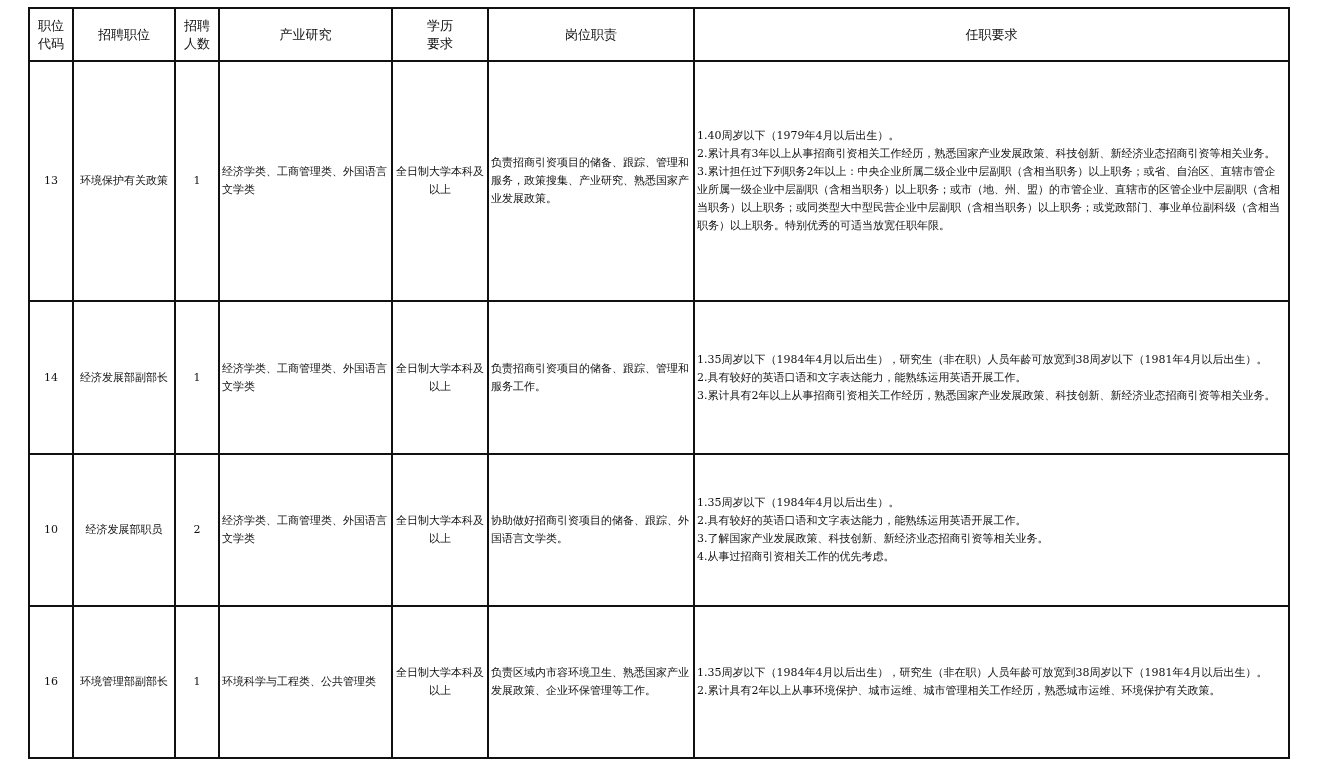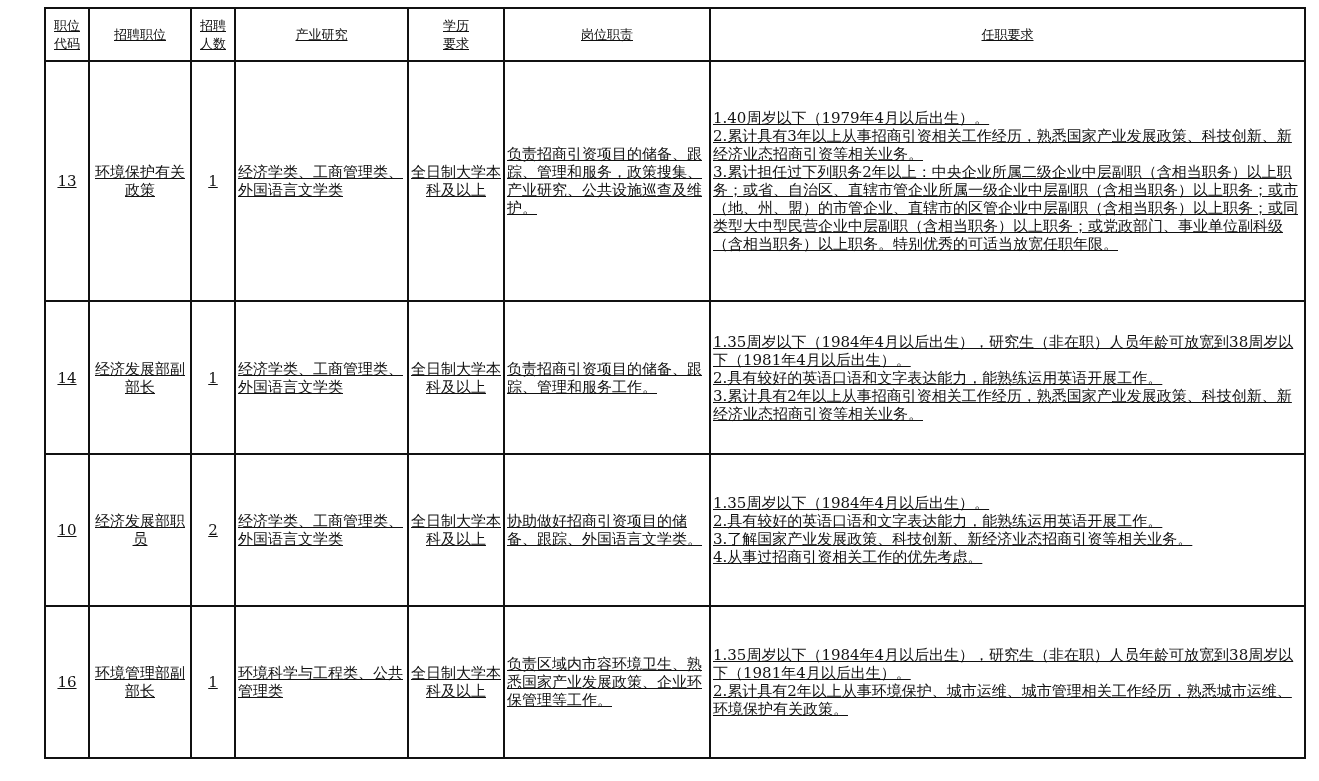--- a/index.html
+++ b/index.html
@@ -1,27 +1,26 @@
 <!DOCTYPE html>
 <html><head>
   <meta charset="utf-8">
   <style>
     html, body { margin: 0; padding: 0; background: #ffffff; }
     body { width: 1319px; height: 781px; position: relative; overflow: hidden;
            font-family: "DejaVu Serif", "Liberation Serif", serif; color: #111; }
     table.jobs {
-      position: absolute; left: 44px; top: 7px;
+      position: absolute; left: 28px; top: 7px;
       border-collapse: collapse; table-layout: fixed;
       width: 1260px;
-      text-decoration: underline;
     }
     table.jobs th, table.jobs td {
       border: 2px solid #111;
       padding: 0 2px;
-      font-size: 15px;
+      font-size: 11px;
       line-height: 18px;
       vertical-align: middle;
       word-break: break-all;
     }
     table.jobs th {
       font-family: "DejaVu Sans", "Liberation Sans", sans-serif;
       font-weight: normal; font-size: 13px; text-align: center; height: 51px;
     }
     td.c { text-align: center; }
     td.l { text-align: left; }
@@ -65,21 +64,21 @@
     </tr>
   </thead>
   <tbody>
 
     <tr class="r13">
       <td class="c">13</td>
       <td class="c">环境保护有关政策</td>
       <td class="c">1</td>
       <td class="l">经济学类、工商管理类、外国语言文学类</td>
       <td class="c">全日制大学本科及以上</td>
-      <td class="l">负责招商引资项目的储备、跟踪、管理和服务，政策搜集、产业研究、公共设施巡查及维护。</td>
+      <td class="l">负责招商引资项目的储备、跟踪、管理和服务，政策搜集、产业研究、熟悉国家产业发展政策。</td>
       <td class="l">
         <span class="req-line">1.40周岁以下（1979年4月以后出生）。</span>
         <span class="req-line">2.累计具有3年以上从事招商引资相关工作经历，熟悉国家产业发展政策、科技创新、新经济业态招商引资等相关业务。</span>
         <span class="req-line">3.累计担任过下列职务2年以上：中央企业所属二级企业中层副职（含相当职务）以上职务；或省、自治区、直辖市管企业所属一级企业中层副职（含相当职务）以上职务；或市（地、州、盟）的市管企业、直辖市的区管企业中层副职（含相当职务）以上职务；或同类型大中型民营企业中层副职（含相当职务）以上职务；或党政部门、事业单位副科级（含相当职务）以上职务。特别优秀的可适当放宽任职年限。</span>
       </td>
     </tr>
 
     <tr class="r14">
       <td class="c">14</td>
       <td class="c">经济发展部副部长</td>

